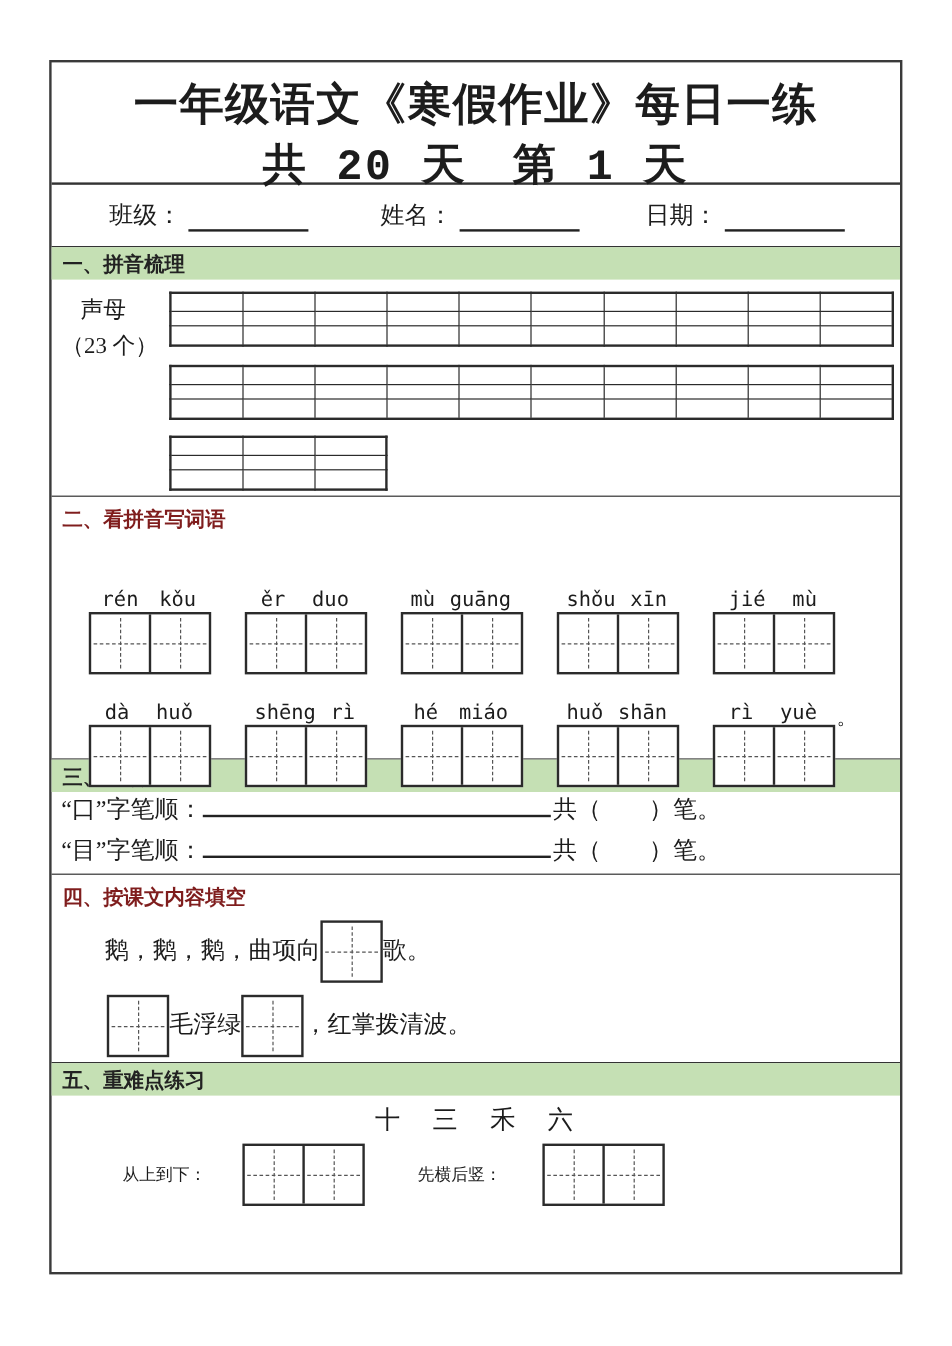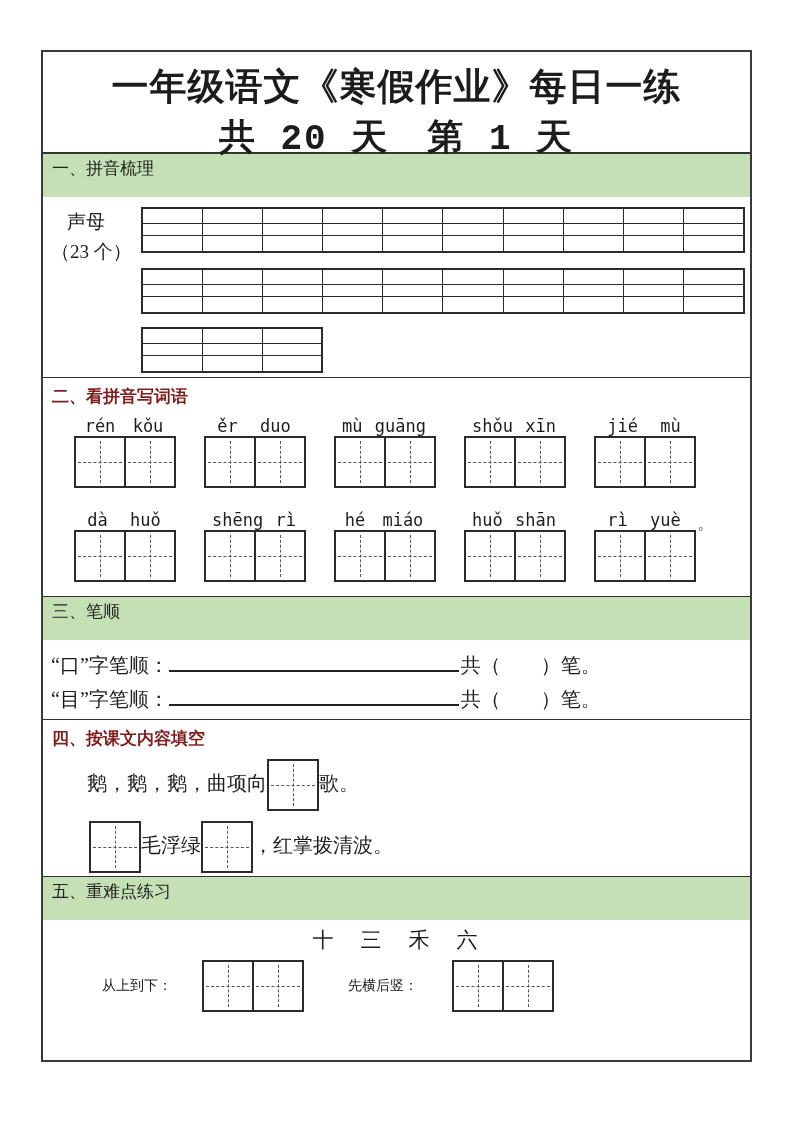--- a/index.html
+++ b/index.html
@@ -11,21 +11,21 @@
   .t1{padding-top:10px;font-size:37px;font-weight:bold;letter-spacing:1px;}
   .t2{font-size:36px;font-weight:bold;margin-top:1px;letter-spacing:2px;font-family:Liberation Mono, monospace;}
 
   
   .info-row{height:51px;border-bottom:1px solid #333;display:flex;align-items:center;font-size:20px;padding-left:48px;}
   .blank{display:inline-block;width:100px;height:22px;border-bottom:2px solid #222;margin-left:6px;}
   .ig{display:flex;align-items:flex-end;}
   .gap1{margin-left:60px;} .gap2{margin-left:55px;}
 
   
-  .greenbar{height:24px;background:#c5e0b4;font-family:"Liberation Sans","DejaVu Sans",sans-serif;font-weight:normal;font-size:17px;padding:3px 0 16px 9px;color:#222;}
+  .greenbar{height:24px;background:#c5e0b4;font-family:"Liberation Sans","DejaVu Sans",sans-serif;font-weight:bold;font-size:17px;padding:3px 0 0 9px;color:#222;}
   .whitehead{font-family:"Liberation Sans","DejaVu Sans",sans-serif;font-weight:bold;font-size:17px;padding:7px 0 2px 9px;color:#7f1d1d;}
 
   
   .s1{height:180px;position:relative;}
   .s1lab1{position:absolute;left:24px;top:12px;font-size:19px;text-align:right;}
   .s1lab2{position:absolute;left:8px;top:42px;font-size:19px;}
   table.pyt{border-collapse:collapse;position:absolute;table-layout:fixed;border:2px solid #2b2b2b;background:#fff;}
   .pyt td{border:1px solid #2b2b2b;padding:0;}
   .pyt tr.ra td{height:14px;} .pyt tr.rb td{height:11px;} .pyt tr.rc td{height:15px;}
   #pyt1{left:98px;top:10px;width:604px;}
@@ -36,28 +36,28 @@
   .tzg{display:inline-flex;border:2px solid #2b2b2b;background:#fff;}
   .tzc{position:relative;width:48px;height:48px;}
   .tzc + .tzc{border-left:2px solid #2b2b2b;}
   .tzc::before{content:"";position:absolute;top:3px;bottom:3px;left:50%;width:0;border-left:1px dashed #555;}
   .tzc::after{content:"";position:absolute;left:2px;right:2px;top:50%;height:0;border-top:1px dashed #555;}
 
   
   .s2{border-top:1px solid #333;height:218px;}
   .wrow{position:relative;height:78px;}
   .wrow1{margin-top:2px;} .wrow2{margin-top:16px;}
-  .wgroup{position:absolute;width:100px;text-align:center;}
+  .wgroup{position:absolute;width:100px;text-align:center;margin-top:38px;}
   .plabel{height:24px;font-family:"DejaVu Sans Mono","Liberation Mono",monospace;font-size:17px;display:flex;justify-content:space-around;align-items:flex-end;padding:0 2px;}
   .trail{position:absolute;right:-20px;top:6px;font-size:17px;}
   .gx0{left:31px;} .gx1{left:161px;} .gx2{left:291px;} .gx3{left:421px;} .gx4{left:551px;}
 
   
   .s3{border-top:1px solid #333;}
-  .s3 .content{padding-top:11px;}
+  .s3 .content{padding-top:0;}
   .bsrow{margin:0 0 10px 8px;font-size:20px;height:24px;}
   .bsline{display:inline-block;width:290px;border-bottom:2px solid #222;height:19px;margin-right:2px;}
 
   
   .s4{border-top:1px solid #333;height:156px;}
   .s4line{font-size:20px;height:52px;line-height:52px;white-space:nowrap;}
   .s4line1{margin-left:44px;margin-top:5px;}
   .s4line2{margin-left:46px;margin-top:10px;}
   .s4 .tzg{vertical-align:middle;}
 
@@ -71,20 +71,34 @@
 </head>
 <body>
 
 <div id="frame">
 
   <div class="title-block">
     <div class="t1">一年级语文《寒假作业》每日一练</div>
     <div class="t2">共 20 天　第 1 天</div>
   </div>
 
+  <div class="info-row">
+    <span class="ig">
+        <span>班级：</span>
+        <span class="blank"></span>
+      </span>
+    <span class="ig gap1">
+        <span>姓名：</span>
+        <span class="blank"></span>
+      </span>
+    <span class="ig gap2">
+        <span>日期：</span>
+        <span class="blank"></span>
+      </span>
+  </div>
 
   <div class="greenbar">一、拼音梳理</div>
   <div class="s1">
     <div class="s1lab1">声母</div>
     <div class="s1lab2">（23 个）</div>
     <table id="pyt1" class="pyt">
       <tbody>
           <tr class="ra">
             <td></td>
             <td></td>

